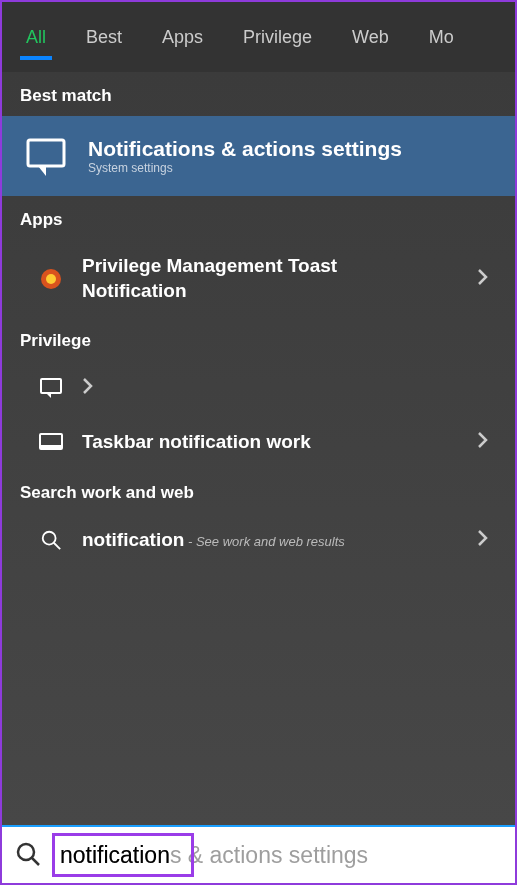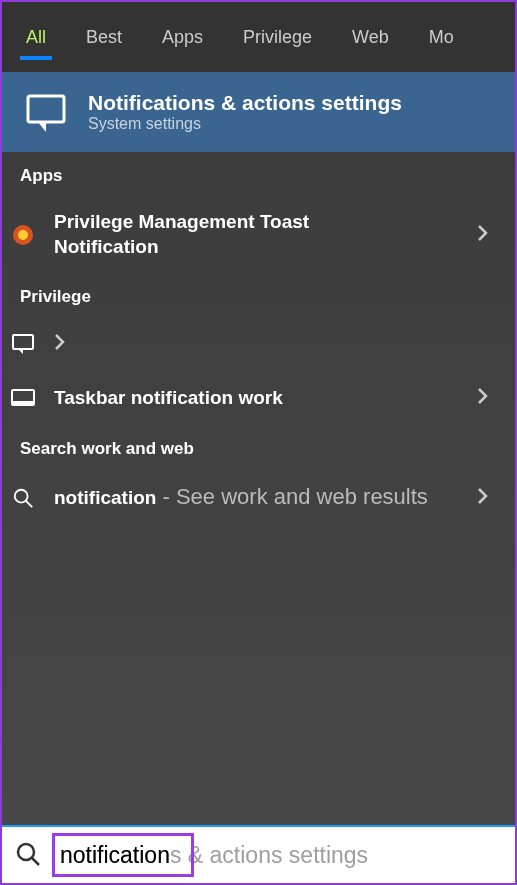--- a/index.html
+++ b/index.html
@@ -21,21 +21,21 @@
       gap: 8px;
     }
     .tab {
       color: #cccccc;
       font-size: 18px;
       padding: 22px 16px;
       cursor: pointer;
       position: relative;
     }
     .tab.active {
-      color: #bef264;
+      color: #22c55e;
     }
     .tab.active::after {
       content: "";
       position: absolute;
       bottom: 10px;
       left: 10px;
       right: 10px;
       height: 4px;
       background: #0b84ff;
     }
@@ -60,38 +60,38 @@
     }
     .bm-icon {
       width: 44px;
       height: 44px;
       display: flex;
       align-items: center;
       justify-content: center;
     }
     .bm-text { flex: 1; }
     .bm-title { color: #ffffff; font-size: 21px; }
-    .bm-sub { color: #c8d3e0; font-size: 16px; }
+    .bm-sub { color: #c8d3e0; font-size: 12px; }
     .result-item {
       display: flex;
       align-items: center;
-      padding: 14px 22px 14px 8px;
+      padding: 14px 22px 14px 36px;
       gap: 18px;
       cursor: pointer;
       color: #ffffff;
     }
     .ri-icon {
       width: 26px;
       height: 26px;
       display: flex;
       align-items: center;
       justify-content: center;
     }
     .ri-text { flex: 1; font-size: 19px; line-height: 1.3; }
-    .ri-sub { color: #bbbbbb; font-size: 22px; }
+    .ri-sub { color: #bbbbbb; font-size: 13px; font-style: italic; }
     .chevron { color: #cccccc; width: 16px; }
     .hl { font-weight: 600; }
     .nm { font-weight: 700; }
     .search-bar {
       position: absolute;
       left: 0;
       right: 0;
       bottom: 0;
       height: 58px;
       background: #ffffff;
@@ -155,20 +155,21 @@
   <div class="tab active">All</div>
   <div class="tab">Best</div>
   <div class="tab">Apps</div>
   <div class="tab">Privilege</div>
   <div class="tab">Web</div>
   <div class="tab">Mo</div>
 </div>
 
 <div class="panel">
 
+  <div class="section-header">Best match</div>
 
   <div class="best-match-item">
     <div class="bm-icon">
       <svg width="44" height="44" viewBox="0 0 44 44">
         <rect x="4" y="6" width="36" height="26" rx="2" fill="none" stroke="#ffffff" stroke-width="3"></rect>
         <path d="M 14 32 L 22 42 L 22 32 Z" fill="#ffffff"></path>
       </svg>
     </div>
     <div class="bm-text">
       <div class="bm-title">

